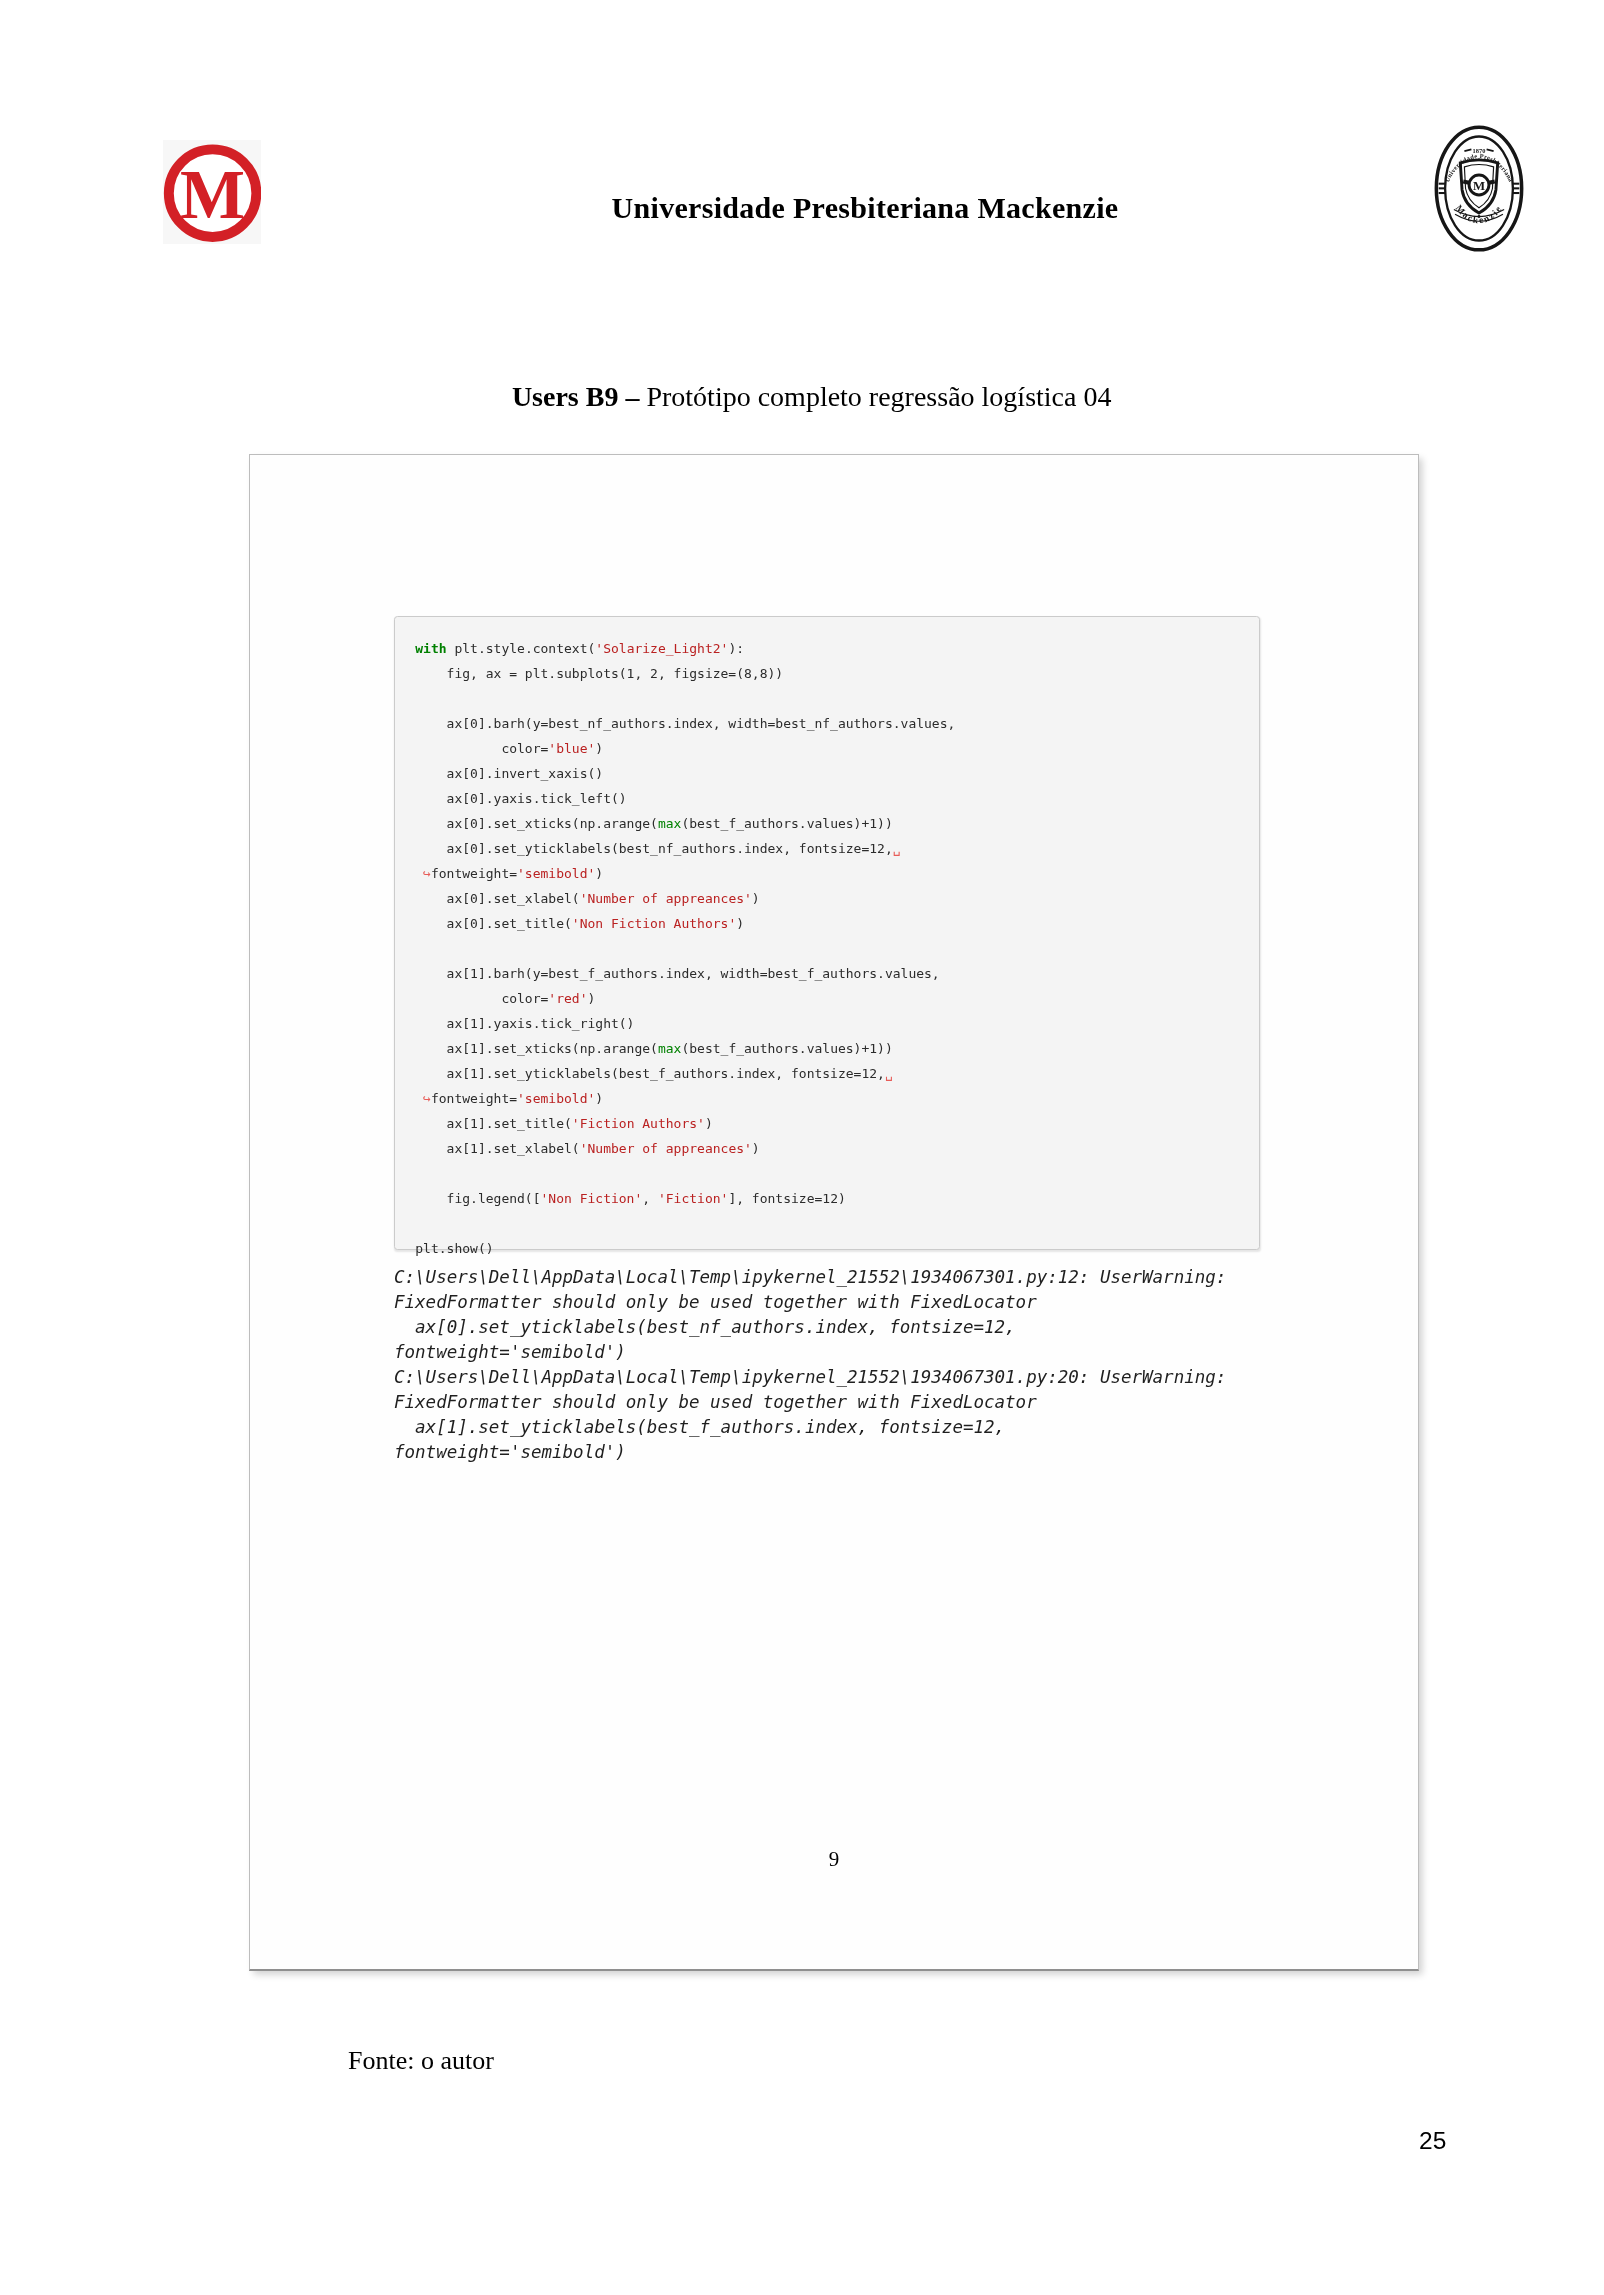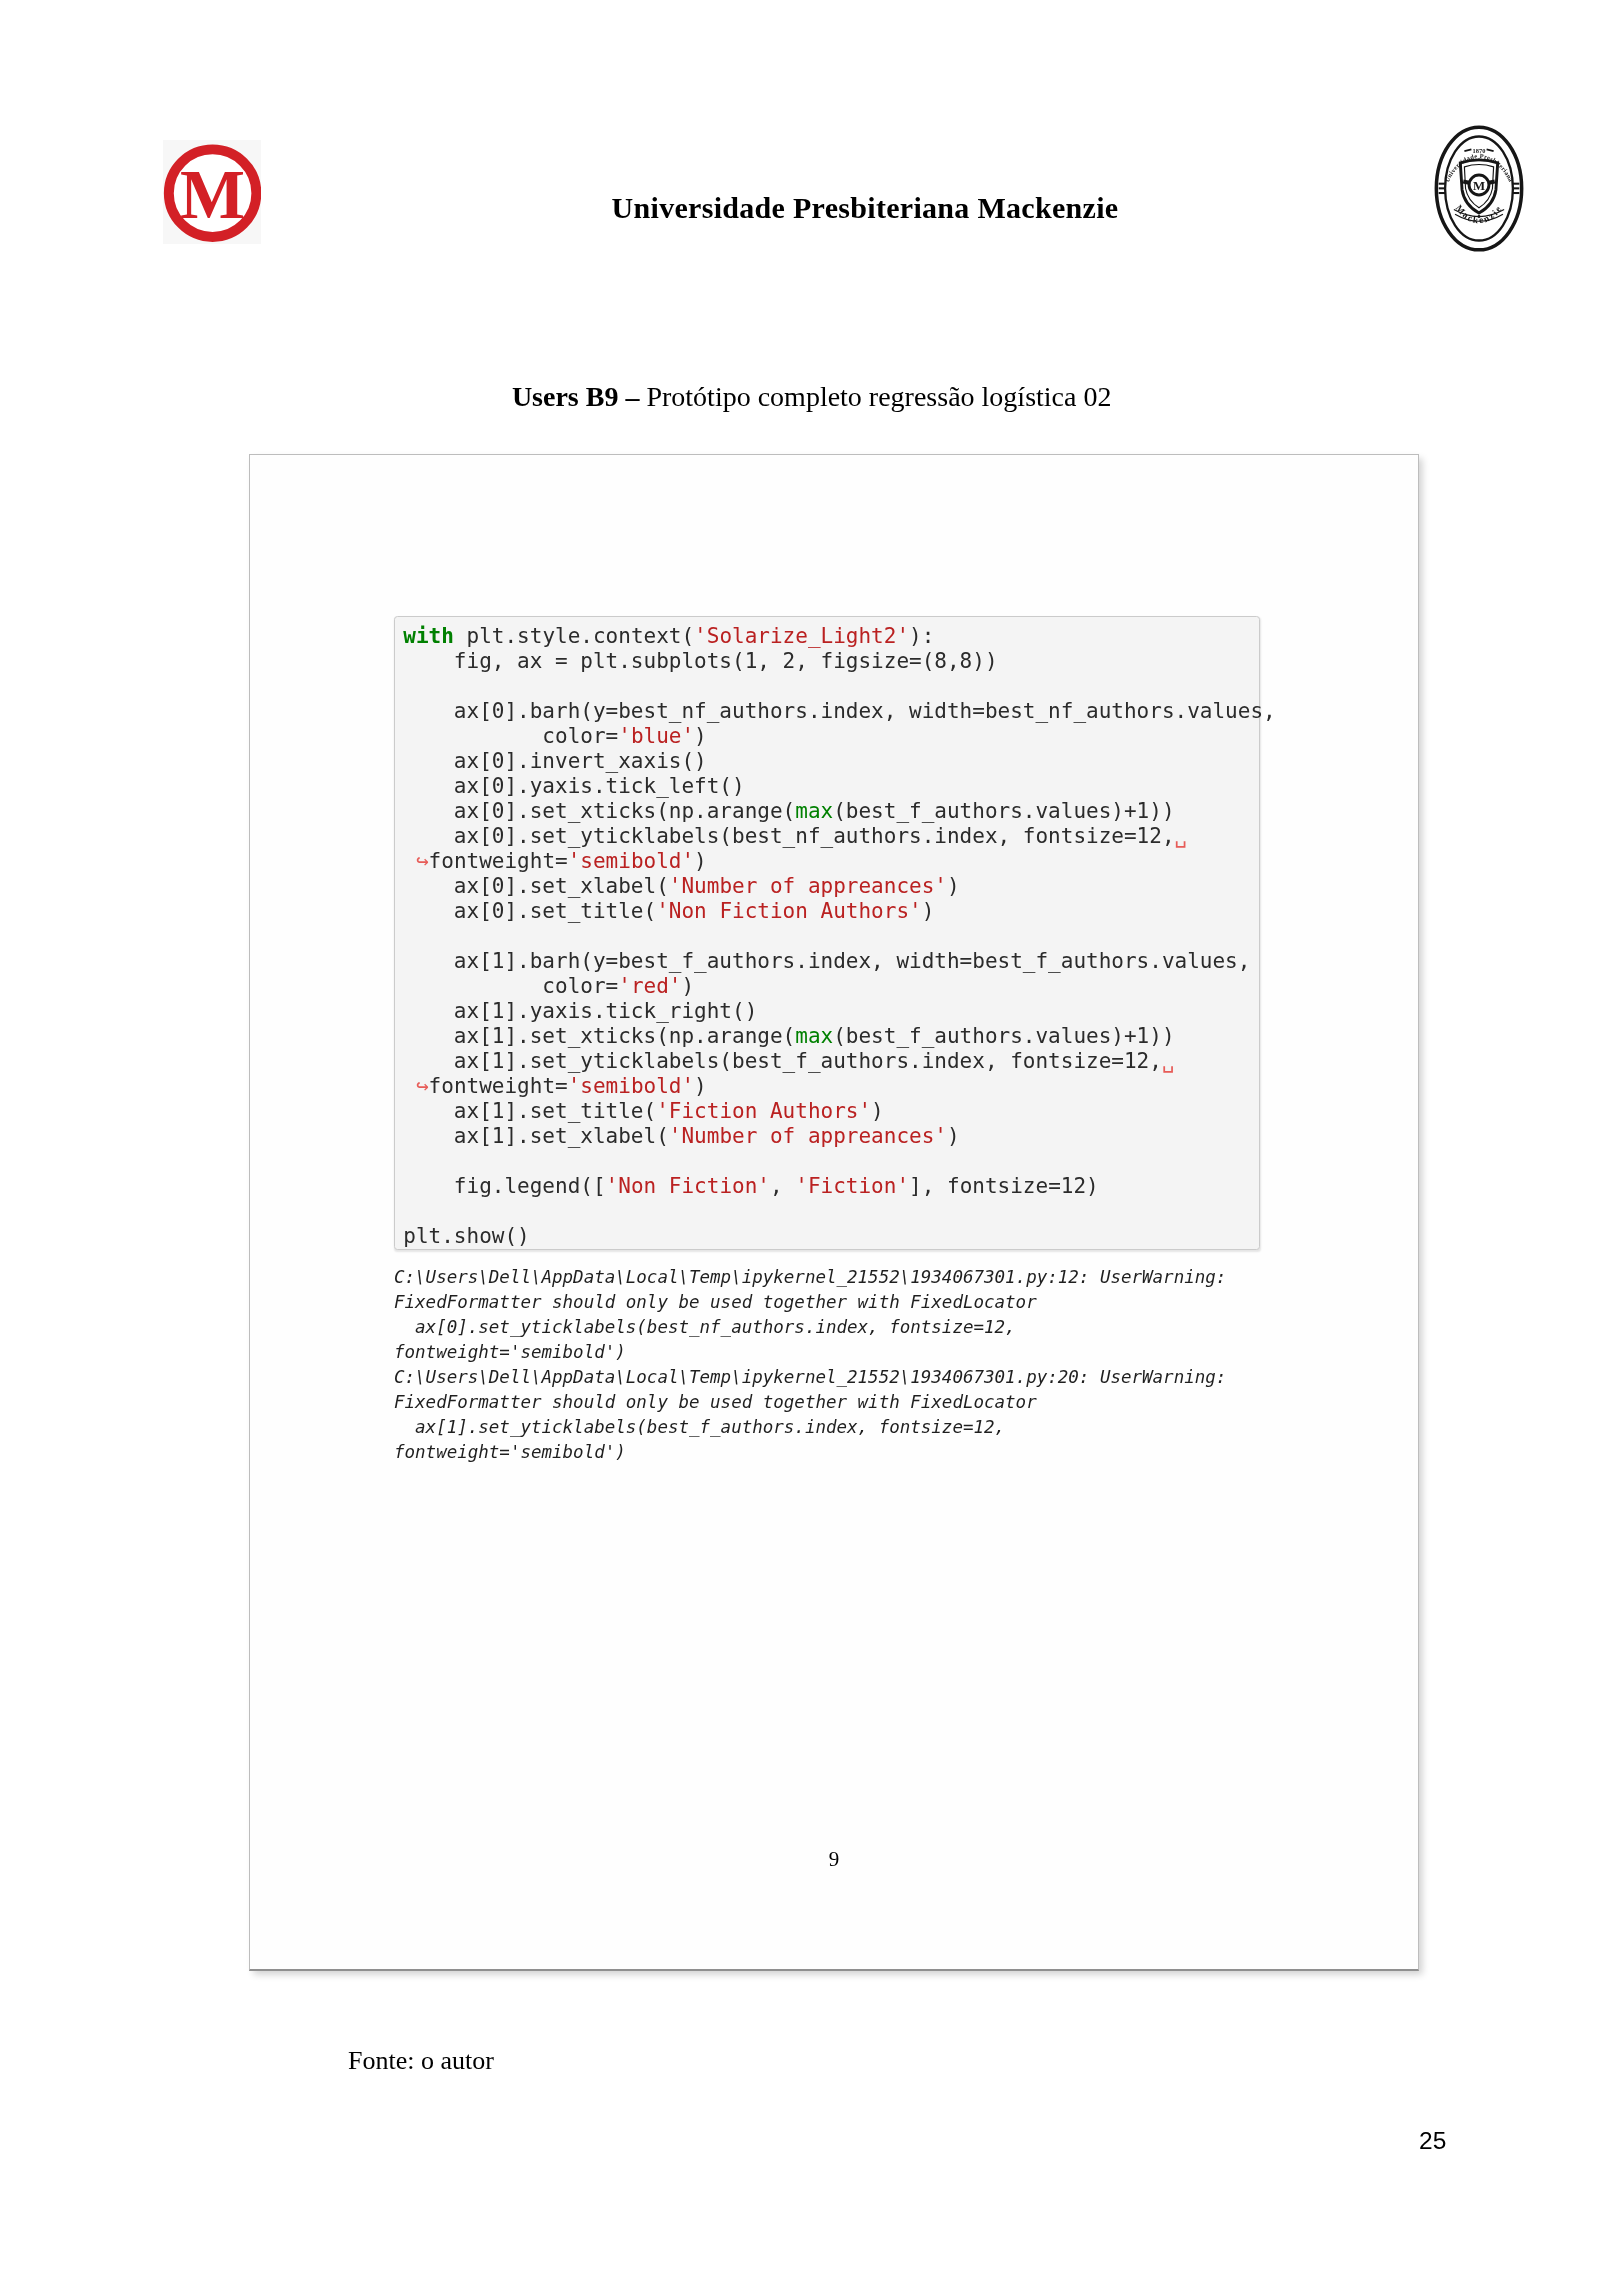--- a/index.html
+++ b/index.html
@@ -13,21 +13,21 @@
 
   
   .fig-caption{left:18.7px;top:379px;width:1586px;text-align:center;font-size:28px;line-height:35px;}
   .fig-caption .b{font-weight:bold;}
 
   
   .frame{left:249px;top:454px;width:1168px;height:1514px;background:#fefefe;border:1.2px solid #bdbdbd;border-bottom:2.9px solid #8f8f8f;box-shadow:3.5px 4.1px 7px rgba(0,0,0,0.18);}
 
   
   .code-box{left:144px;top:161px;width:866px;height:634px;background:var(--code-bg,#f4f4f4);border:1.2px solid #cbcbcb;border-radius:3.5px;box-shadow:0.6px 1.2px 1.8px rgba(0,0,0,0.10);box-sizing:border-box;}
-  .code-pre{margin:3px;padding:3.5px 0 0 5.3px;font-family:"DejaVu Sans Mono",monospace;font-size:21px;line-height:25px;color:#2b2b2b;white-space:pre;}
+  .code-pre{margin:15px;padding:3.5px 0 0 5.3px;font-family:"DejaVu Sans Mono",monospace;font-size:13px;line-height:25px;color:#2b2b2b;white-space:pre;}
   .code-line{height:25px;white-space:pre;}
   .tok-k{color:var(--kw,#008000);font-weight:bold;}
   .tok-nb{color:var(--kw,#008000);}
   .tok-s{color:var(--str,#BA2121);}
   .tok-sp{color:var(--spc,#e75c58);}
   .tok-p{color:#2b2b2b;}
 
   
   .warn-pre{left:144px;top:810px;width:1005px;margin:0;font-family:"DejaVu Sans Mono",monospace;font-size:17.5px;line-height:25px;color:#1f1f1f;white-space:pre;font-style:italic;}
   .out-line{height:25px;white-space:pre;}
@@ -80,21 +80,21 @@
     <rect x="8" y="100" width="12" height="3.5" fill="#161616"></rect>
     <rect x="8" y="108" width="12" height="3.5" fill="#161616"></rect>
     <rect x="8" y="116" width="12" height="3.5" fill="#161616"></rect>
     <rect x="134" y="100" width="12" height="3.5" fill="#161616"></rect>
     <rect x="134" y="108" width="12" height="3.5" fill="#161616"></rect>
     <rect x="134" y="116" width="12" height="3.5" fill="#161616"></rect>
   </svg>
 </div>
 
 <div class="abs fig-caption">
-  <span class="b">Users B9 –</span><span> Protótipo completo regressão logística 02</span>
+  <span class="b">Users B9 –</span><span> Protótipo completo regressão logística 04</span>
 </div>
 
 <div class="abs frame">
 
   <div class="abs code-box">
     <pre class="code-pre"><div class="code-line"><span class="tok-k">with</span><span class="tok-p"> plt.style.context(</span><span class="tok-s">'Solarize_Light2'</span><span class="tok-p">):</span></div><div class="code-line"><span class="tok-p">    fig, ax = plt.subplots(1, 2, figsize=(8,8))</span></div><div class="code-line">&nbsp;</div><div class="code-line"><span class="tok-p">    ax[0].barh(y=best_nf_authors.index, width=best_nf_authors.values,</span></div><div class="code-line"><span class="tok-p">           color=</span><span class="tok-s">'blue'</span><span class="tok-p">)</span></div><div class="code-line"><span class="tok-p">    ax[0].invert_xaxis()</span></div><div class="code-line"><span class="tok-p">    ax[0].yaxis.tick_left()</span></div><div class="code-line"><span class="tok-p">    ax[0].set_xticks(np.arange(</span><span class="tok-nb">max</span><span class="tok-p">(best_f_authors.values)+1))</span></div><div class="code-line"><span class="tok-p">    ax[0].set_yticklabels(best_nf_authors.index, fontsize=12,</span><span class="tok-sp">␣</span></div><div class="code-line"><span class="tok-sp"> ↪</span><span class="tok-p">fontweight=</span><span class="tok-s">'semibold'</span><span class="tok-p">)</span></div><div class="code-line"><span class="tok-p">    ax[0].set_xlabel(</span><span class="tok-s">'Number of appreances'</span><span class="tok-p">)</span></div><div class="code-line"><span class="tok-p">    ax[0].set_title(</span><span class="tok-s">'Non Fiction Authors'</span><span class="tok-p">)</span></div><div class="code-line">&nbsp;</div><div class="code-line"><span class="tok-p">    ax[1].barh(y=best_f_authors.index, width=best_f_authors.values,</span></div><div class="code-line"><span class="tok-p">           color=</span><span class="tok-s">'red'</span><span class="tok-p">)</span></div><div class="code-line"><span class="tok-p">    ax[1].yaxis.tick_right()</span></div><div class="code-line"><span class="tok-p">    ax[1].set_xticks(np.arange(</span><span class="tok-nb">max</span><span class="tok-p">(best_f_authors.values)+1))</span></div><div class="code-line"><span class="tok-p">    ax[1].set_yticklabels(best_f_authors.index, fontsize=12,</span><span class="tok-sp">␣</span></div><div class="code-line"><span class="tok-sp"> ↪</span><span class="tok-p">fontweight=</span><span class="tok-s">'semibold'</span><span class="tok-p">)</span></div><div class="code-line"><span class="tok-p">    ax[1].set_title(</span><span class="tok-s">'Fiction Authors'</span><span class="tok-p">)</span></div><div class="code-line"><span class="tok-p">    ax[1].set_xlabel(</span><span class="tok-s">'Number of appreances'</span><span class="tok-p">)</span></div><div class="code-line">&nbsp;</div><div class="code-line"><span class="tok-p">    fig.legend([</span><span class="tok-s">'Non Fiction'</span><span class="tok-p">, </span><span class="tok-s">'Fiction'</span><span class="tok-p">], fontsize=12)</span></div><div class="code-line">&nbsp;</div><div class="code-line"><span class="tok-p">plt.show()</span></div></pre>
   </div>
 
   <pre class="abs warn-pre"><div class="out-line">C:\Users\Dell\AppData\Local\Temp\ipykernel_21552\1934067301.py:12: UserWarning:</div><div class="out-line">FixedFormatter should only be used together with FixedLocator</div><div class="out-line">  ax[0].set_yticklabels(best_nf_authors.index, fontsize=12,</div><div class="out-line">fontweight='semibold')</div><div class="out-line">C:\Users\Dell\AppData\Local\Temp\ipykernel_21552\1934067301.py:20: UserWarning:</div><div class="out-line">FixedFormatter should only be used together with FixedLocator</div><div class="out-line">  ax[1].set_yticklabels(best_f_authors.index, fontsize=12,</div><div class="out-line">fontweight='semibold')</div></pre>
 

